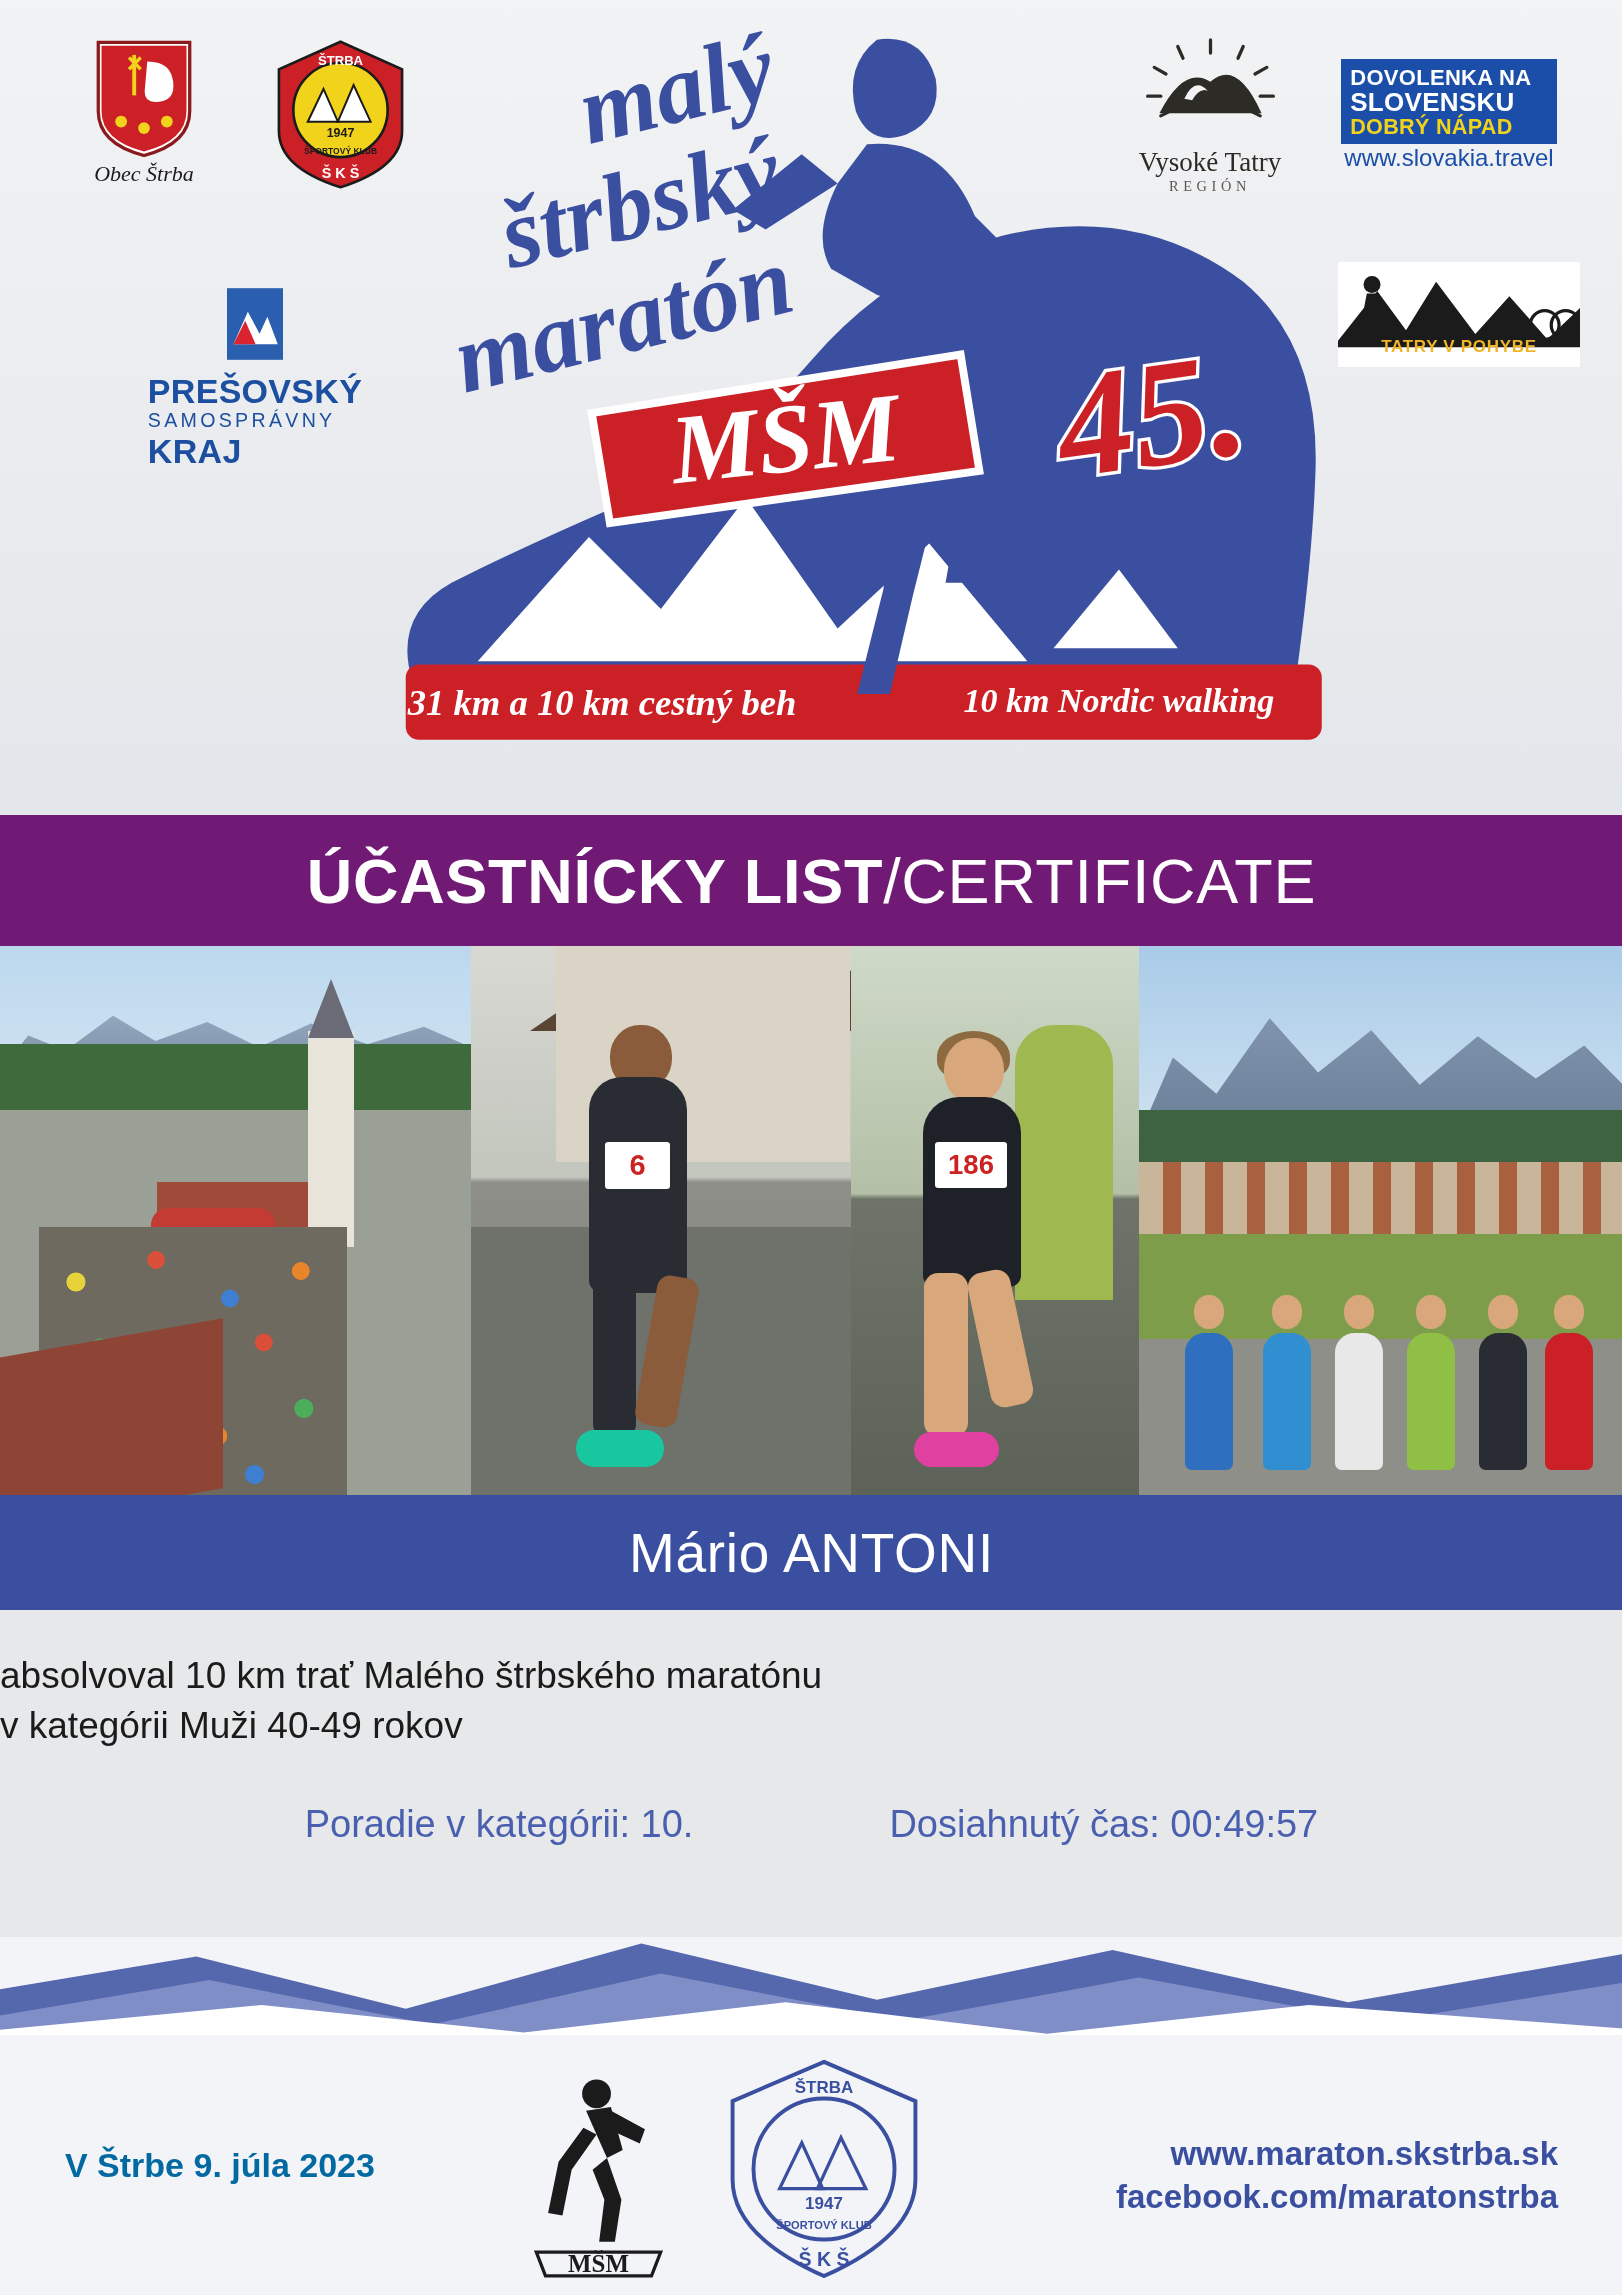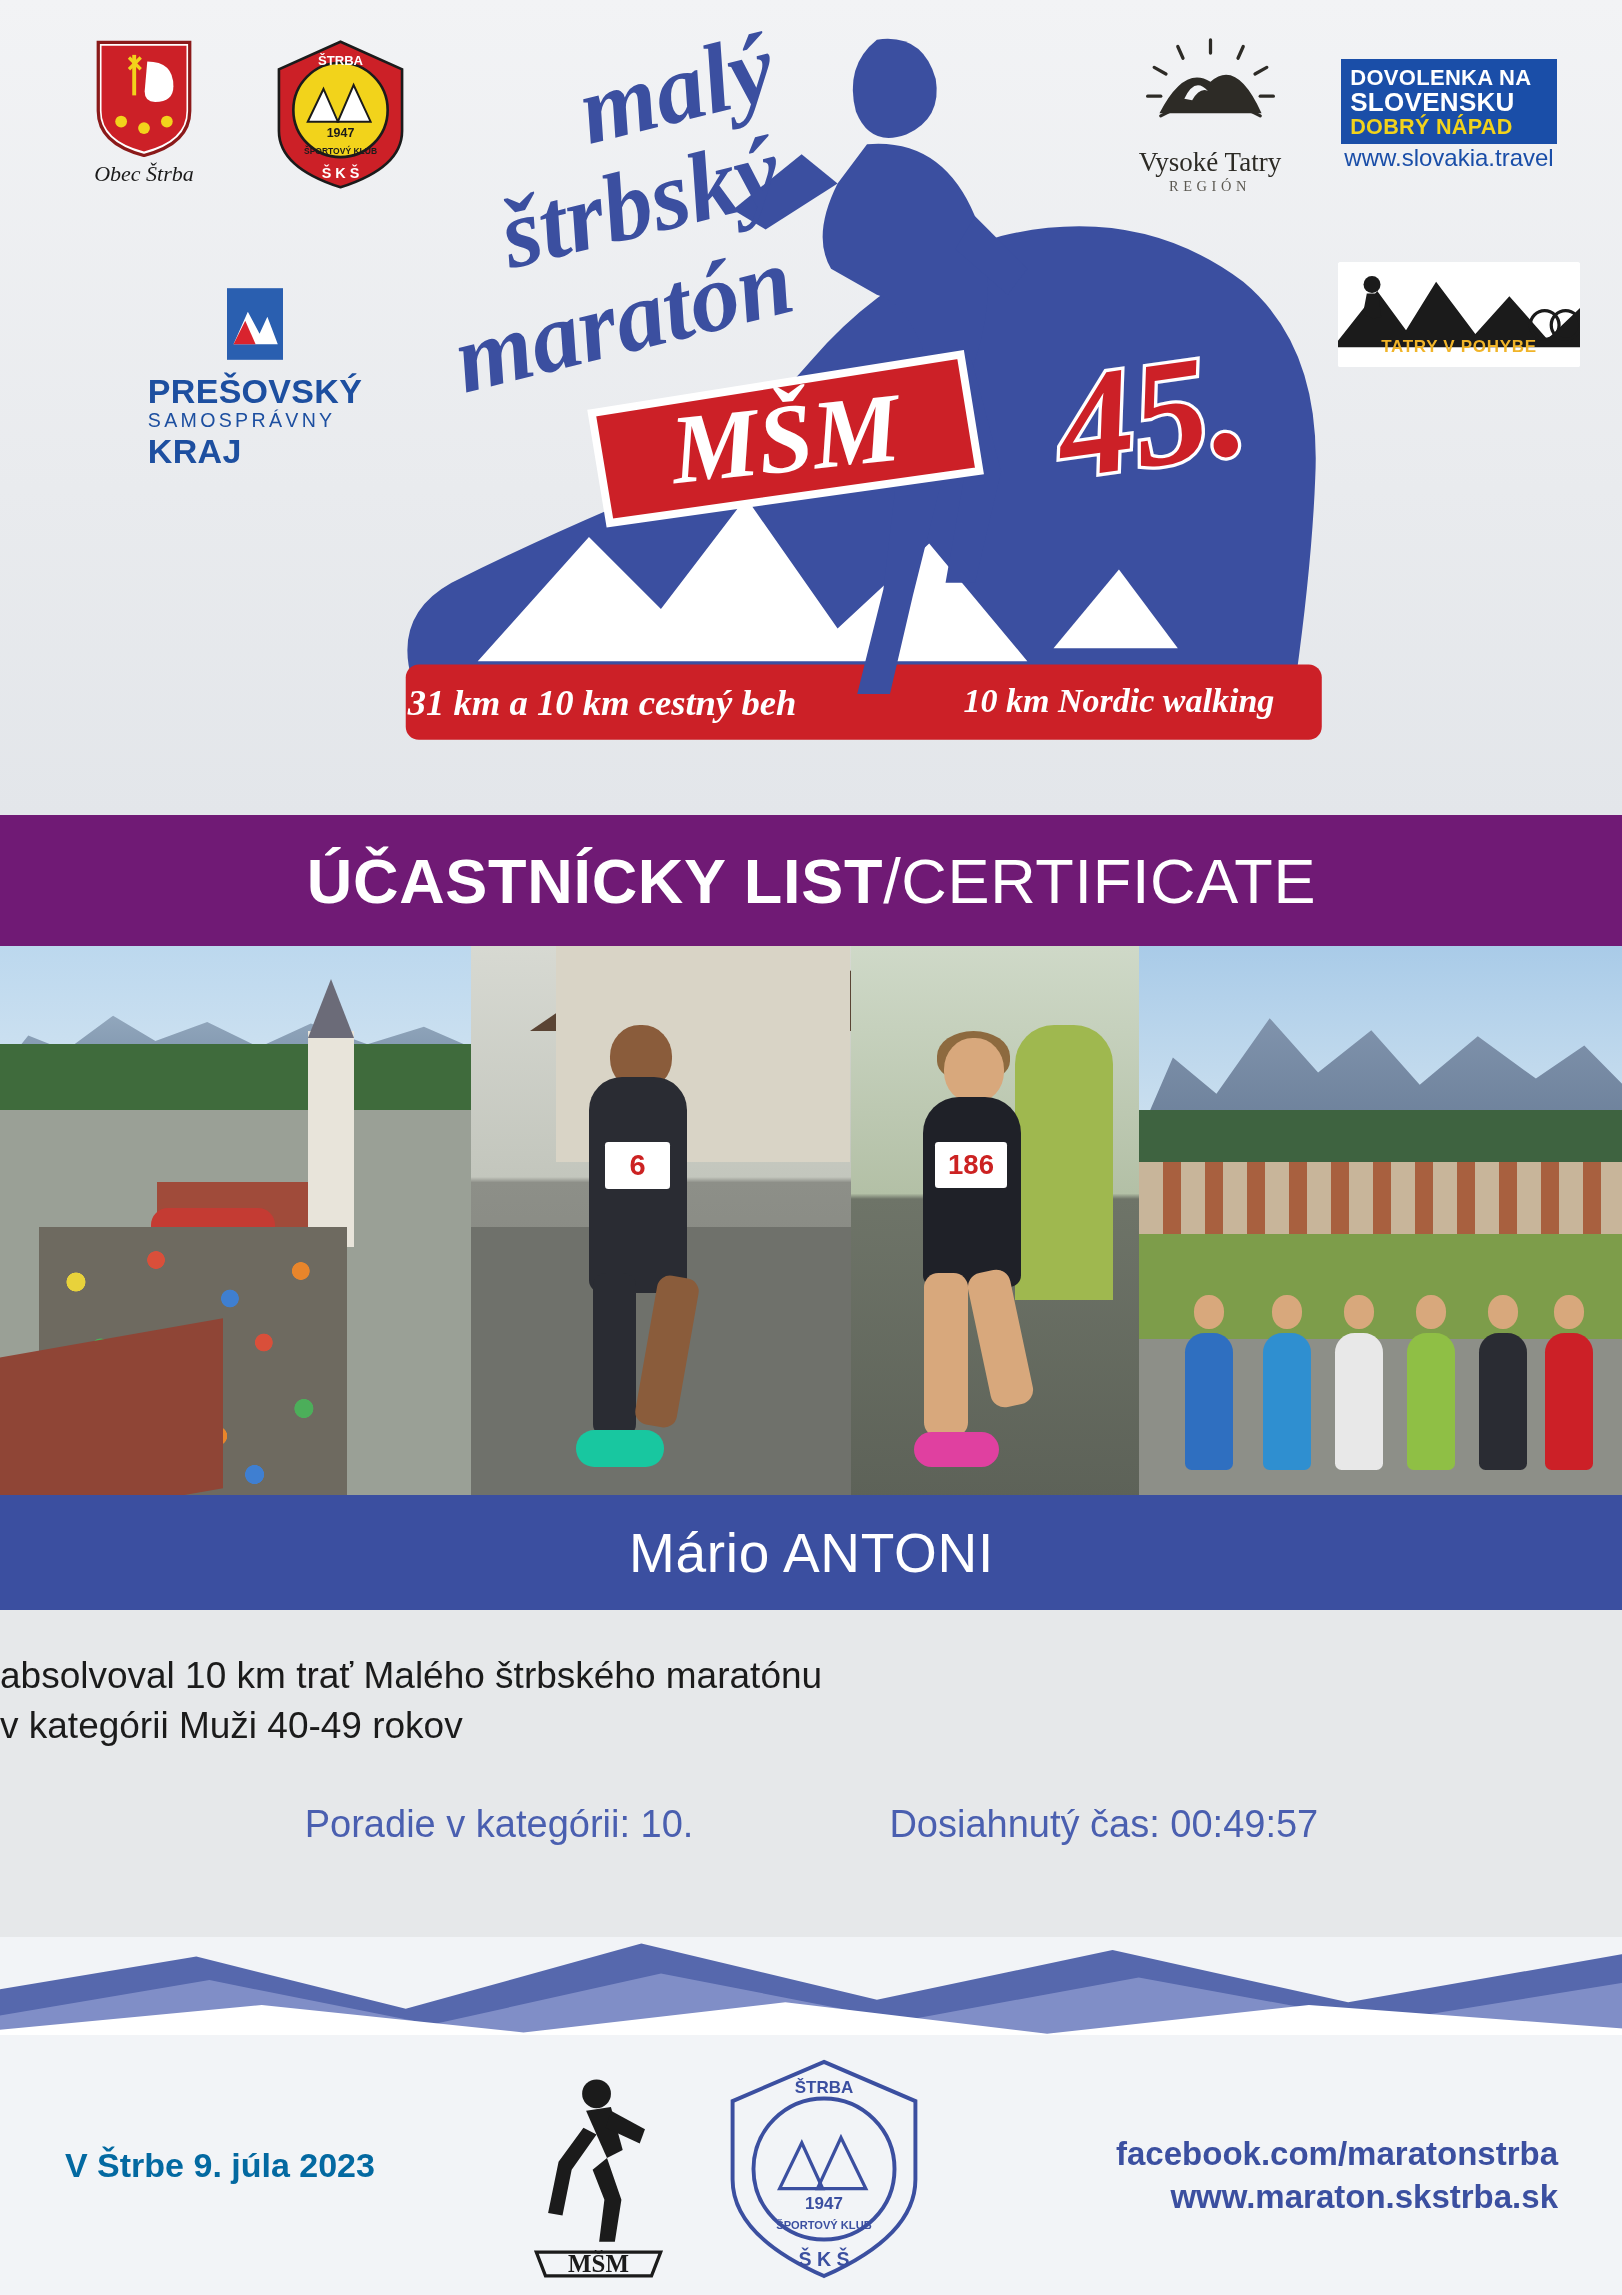--- a/index.html
+++ b/index.html
@@ -551,17 +551,17 @@
       <text x="150" y="54" font-family="Liberation Sans, sans-serif" font-size="26" font-weight="bold" fill="#3b4fa0" text-anchor="middle">ŠTRBA</text>
       <path d="M82 200 L116 130 L148 200 Z" fill="none" stroke="#3b4fa0" stroke-width="5"></path>
       <path d="M140 200 L176 122 L214 200 Z" fill="none" stroke="#3b4fa0" stroke-width="5"></path>
       <text x="150" y="232" font-family="Liberation Sans, sans-serif" font-size="26" font-weight="bold" fill="#3b4fa0" text-anchor="middle">1947</text>
       <text x="150" y="262" font-family="Liberation Sans, sans-serif" font-size="17" font-weight="bold" fill="#3b4fa0" text-anchor="middle">ŠPORTOVÝ KLUB</text>
       <text x="150" y="318" font-family="Liberation Sans, sans-serif" font-size="30" font-weight="bold" fill="#3b4fa0" text-anchor="middle">Š K Š</text>
     </svg>
   </div>
 
   <div class="footer-links">
+    <div>www.maraton.skstrba.sk</div>
     <div>facebook.com/maratonstrba</div>
-    <div>www.maraton.skstrba.sk</div>
   </div>
 </div>
 
 
 </body></html>

